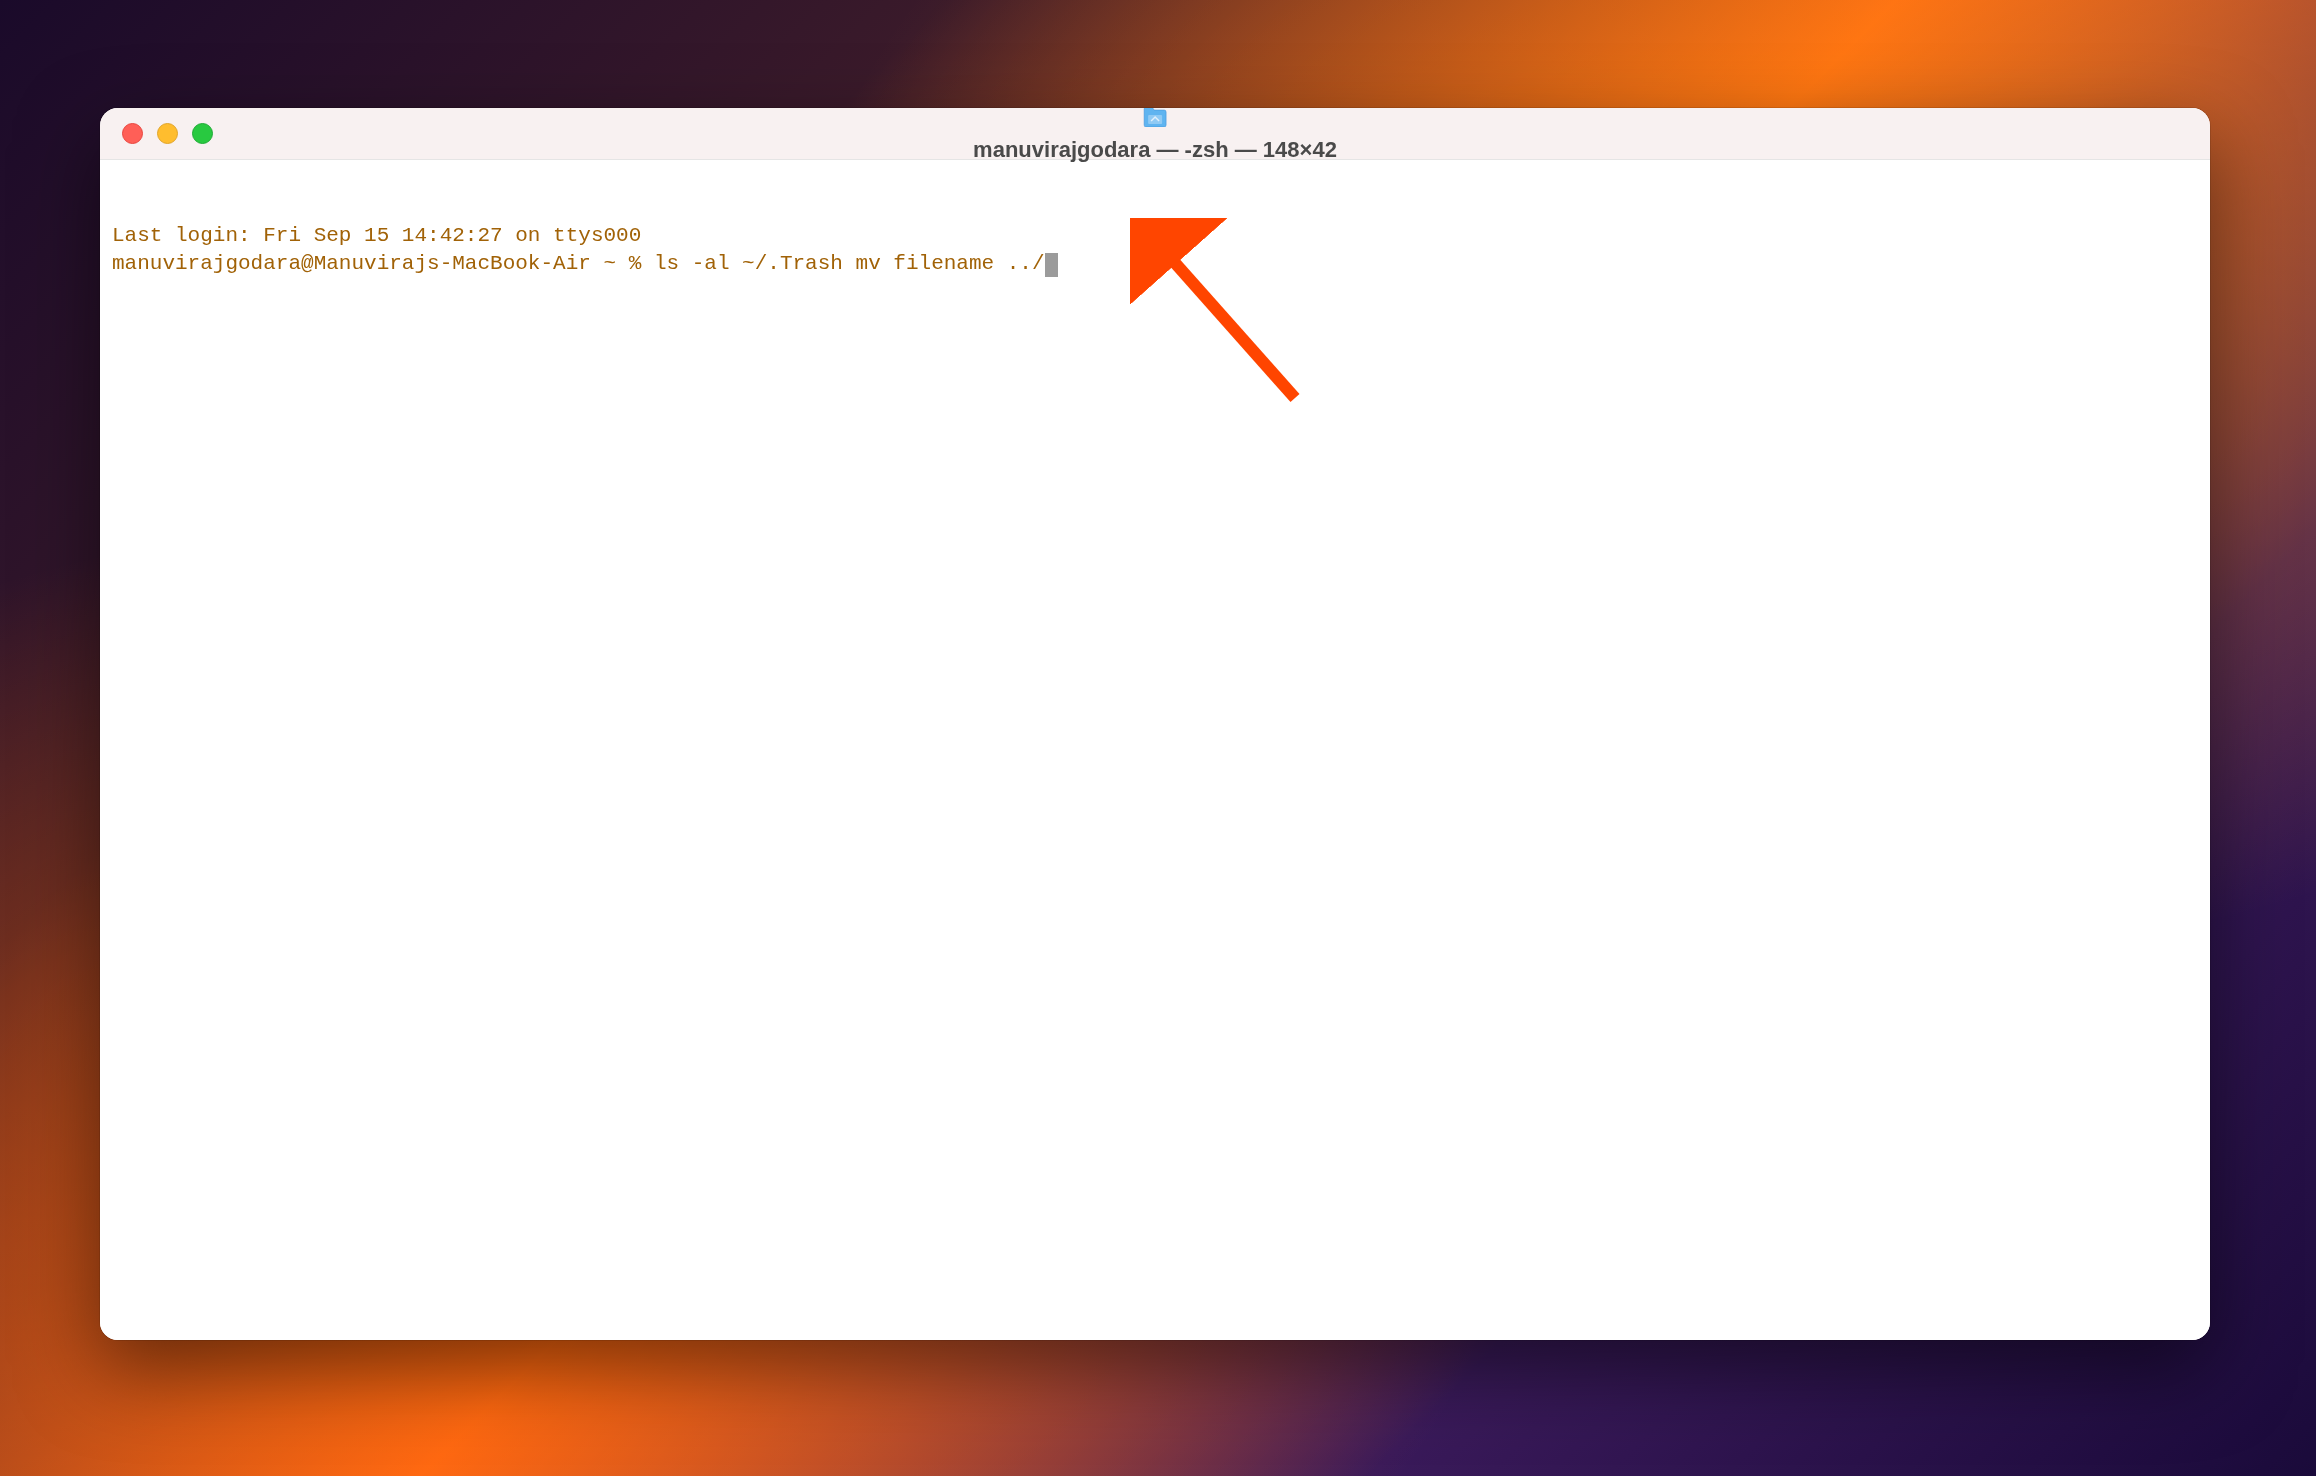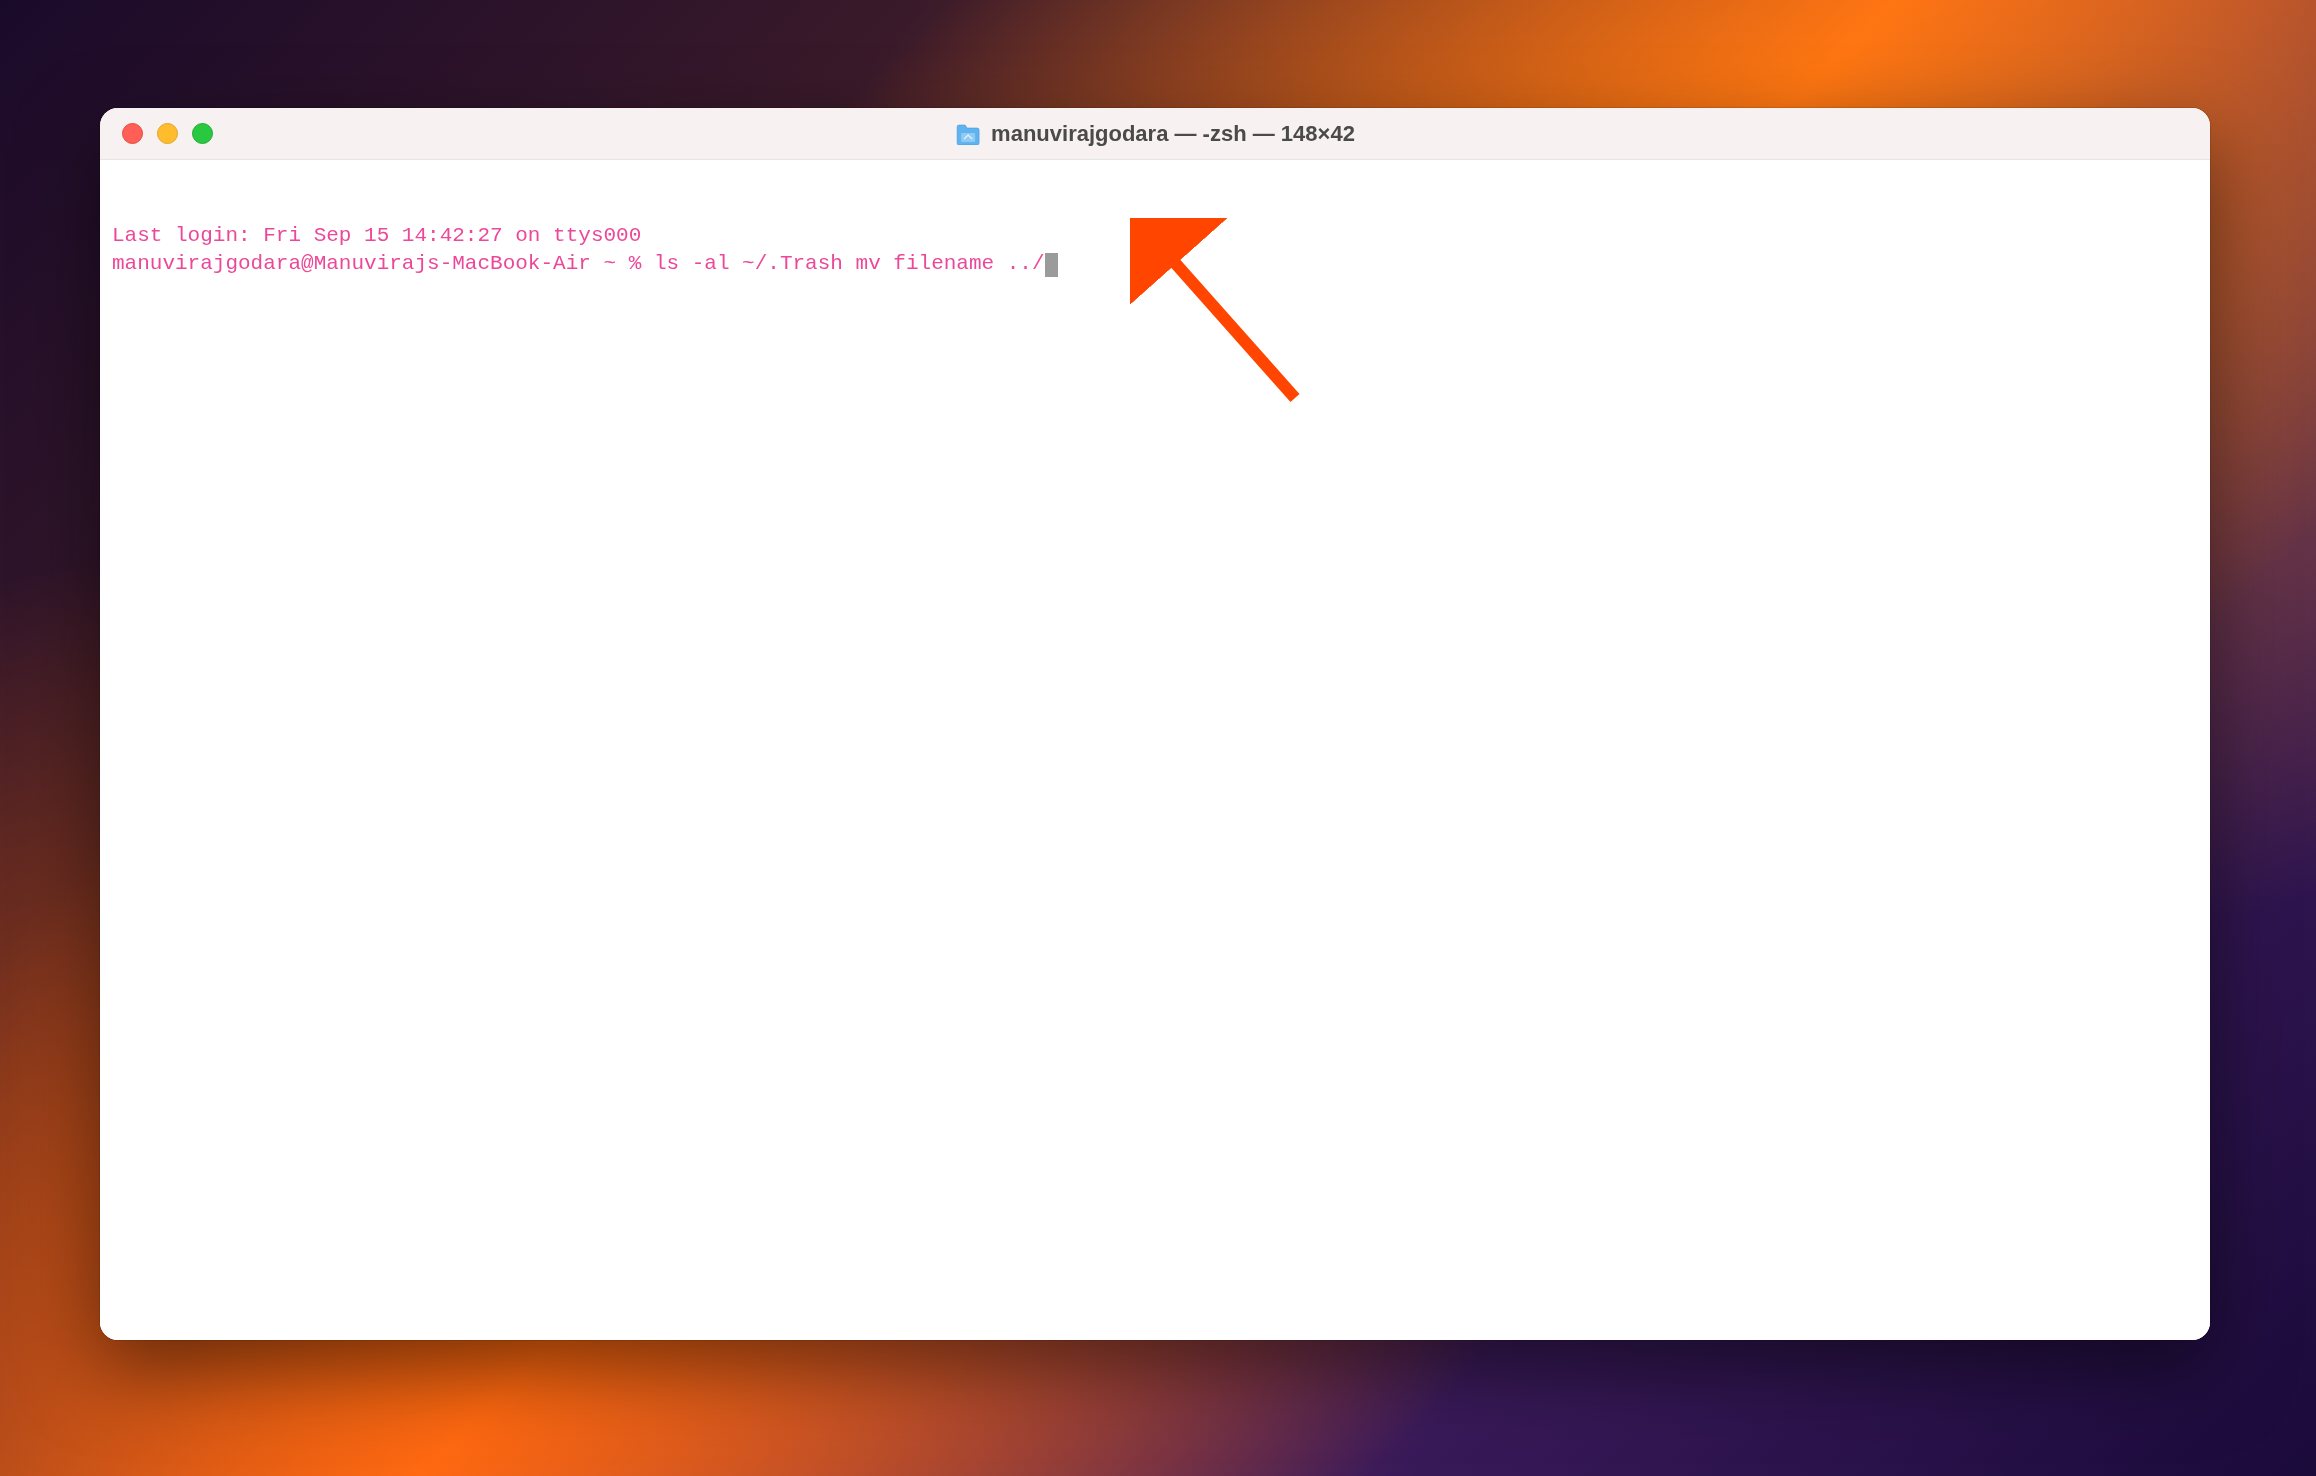--- a/index.html
+++ b/index.html
@@ -81,20 +81,21 @@
       border: 1px solid #1fab35;
     }
     
     .title-content {
       position: absolute;
       left: 50%;
       transform: translateX(-50%);
       display: flex;
       align-items: center;
       gap: 10px;
+      flex-direction: column;
     }
     
     .folder-icon {
       width: 26px;
       height: 22px;
       position: relative;
     }
     
     .folder-icon svg {
       width: 100%;
@@ -108,21 +109,21 @@
       color: #4a4a4a;
     }
     
     .terminal-body {
       flex: 1;
       background: #ffffff;
       padding: 6px 12px;
       font-family: "SF Mono", Menlo, Monaco, "Courier New", monospace;
       font-size: 21px;
       line-height: 28px;
-      color: #ec4899;
+      color: #a16207;
       white-space: pre;
       overflow: hidden;
     }
     
     .terminal-line {
       display: block;
     }
     
     .prompt-line {
       display: flex;

